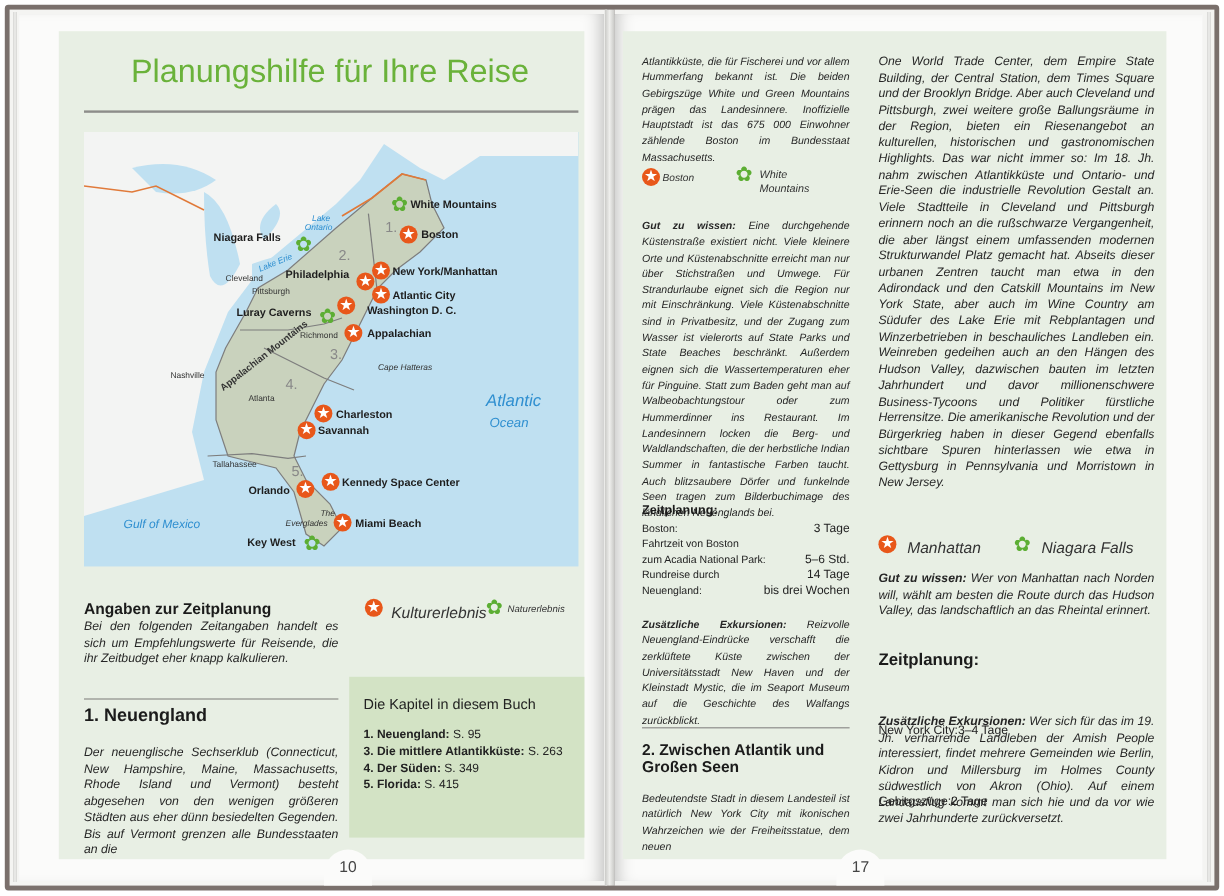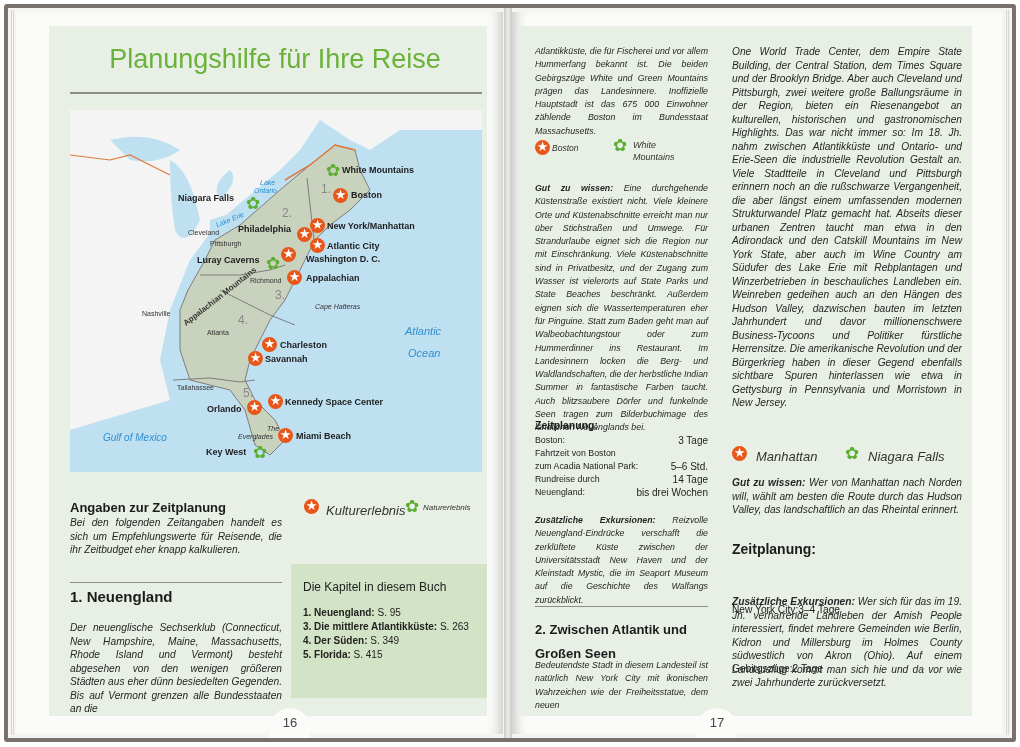--- a/index.html
+++ b/index.html
@@ -109,21 +109,21 @@
   <span class="leaf-icon" style="left:195px;top:146px">✿</span>
   <span class="maplabel small" style="left:180px;top:167px">Richmond</span>
   <span class="star-icon" style="left:217px;top:160px"></span>
   <span class="maplabel" style="left:236px;top:163px">Appalachian</span>
   <span class="maplabel small" style="left:105px;top:182px;transform:rotate(-38deg);font-weight:bold;font-size:8px">Appalachian Mountains</span>
   <span class="maplabel region" style="left:205px;top:178px">3.</span>
   <span class="maplabel italic" style="left:245px;top:193px">Cape Hatteras</span>
   <span class="maplabel small" style="left:72px;top:200px">Nashville</span>
   <span class="maplabel region" style="left:168px;top:203px">4.</span>
   <span class="maplabel small" style="left:137px;top:219px">Atlanta</span>
-  <span class="maplabel water" style="left:335px;top:215px;font-size:11px">Atlantic</span>
+  <span class="maplabel water" style="left:335px;top:215px;font-size:14px">Atlantic</span>
   <span class="maplabel water" style="left:338px;top:237px;font-size:11px">Ocean</span>
   <span class="star-icon" style="left:192px;top:227px"></span>
   <span class="maplabel" style="left:210px;top:230px">Charleston</span>
   <span class="star-icon" style="left:178px;top:241px"></span>
   <span class="maplabel" style="left:195px;top:244px">Savannah</span>
   <span class="maplabel small" style="left:107px;top:274px">Tallahassee</span>
   <span class="maplabel region" style="left:173px;top:276px">5.</span>
   <span class="star-icon" style="left:198px;top:284px"></span>
   <span class="maplabel" style="left:215px;top:287px">Kennedy Space Center</span>
   <span class="maplabel" style="left:137px;top:294px">Orlando</span>
@@ -151,21 +151,21 @@
 <div class="chapterbox">
   <div class="h">Die Kapitel in diesem Buch</div>
   <ul>
     <li><b>1. Neuengland:</b> <span>S. 95</span></li>
     <li><b>3. Die mittlere Atlantikküste:</b> <span>S. 263</span></li>
     <li><b>4. Der Süden:</b> <span>S. 349</span></li>
     <li><b>5. Florida:</b> <span>S. 415</span></li>
   </ul>
 </div>
 
-<div class="pagenum" style="left:270px">16</div>
+<div class="pagenum" style="left:270px">10</div>
 
 <div class="body narrow" style="left:535px;top:45px;width:173px">Atlantikküste, die für Fischerei und vor allem Hummerfang bekannt ist. Die beiden Gebirgszüge White und Green Mountains prägen das Landesinnere. Inoffizielle Hauptstadt ist das 675 000 Einwohner zählende Boston im Bundesstaat Massachusetts.</div>
 <span class="star-icon" style="left:535px;top:140px"></span>
 <span class="legend" style="left:552px;top:143px;font-size:8.5px">Boston</span>
 <span class="leaf-icon" style="left:612px;top:138px">✿</span>
 <span class="legend" style="left:633px;top:140px;font-size:9px">White</span>
 <span class="legend" style="left:633px;top:152px;font-size:9px">Mountains</span>
 
 <div class="body narrow" style="left:535px;top:182px;width:173px"><b>Gut zu wissen:</b><span> Eine durchgehende Küstenstraße existiert nicht. Viele kleinere Orte und Küstenabschnitte erreicht man nur über Stichstraßen und Umwege. Für Strandurlaube eignet sich die Region nur mit Einschränkung. Viele Küstenabschnitte sind in Privatbesitz, und der Zugang zum Wasser ist vielerorts auf State Parks und State Beaches beschränkt. Außerdem eignen sich die Wassertemperaturen eher für Pinguine. Statt zum Baden geht man auf Walbeobachtungstour oder zum Hummerdinner ins Restaurant. Im Landesinnern locken die Berg- und Waldlandschaften, die der herbstliche Indian Summer in fantastische Farben taucht. Auch blitzsaubere Dörfer und funkelnde Seen tragen zum Bilderbuchimage des ländlichen Neuenglands bei.</span></div>
 
@@ -189,21 +189,21 @@
     </div>
   <div class="row">
       <span>Neuengland:</span>
       <span>bis drei Wochen</span>
     </div>
 </div>
 
 <div class="body narrow" style="left:535px;top:514px;width:173px"><b>Zusätzliche Exkursionen:</b><span> Reizvolle Neuengland-Eindrücke verschafft die zerklüftete Küste zwischen der Universitätsstadt New Haven und der Kleinstadt Mystic, die im Seaport Museum auf die Geschichte des Walfangs zurückblickt.</span></div>
 
 <div class="rule" style="left:535px;top:606px;width:173px;height:1px;"></div>
-<div class="h3" style="left:535px;top:618px;font-size:13px;line-height:24px;width:175px">2. Zwischen Atlantik und Großen Seen</div>
+<div class="h3" style="left:535px;top:618px;font-size:13px;line-height:14px;width:175px">2. Zwischen Atlantik und Großen Seen</div>
 <div class="body narrow" style="left:535px;top:659px;width:173px">Bedeutendste Stadt in diesem Landesteil ist natürlich New York City mit ikonischen Wahrzeichen wie der Freiheitsstatue, dem neuen</div>
 
 <div class="body" style="left:732px;top:45px;width:230px">One World Trade Center, dem Empire State Building, der Central Station, dem Times Square und der Brooklyn Bridge. Aber auch Cleveland und Pittsburgh, zwei weitere große Ballungsräume in der Region, bieten ein Riesenangebot an kulturellen, historischen und gastronomischen Highlights. Das war nicht immer so: Im 18. Jh. nahm zwischen Atlantikküste und Ontario- und Erie-Seen die industrielle Revolution Gestalt an. Viele Stadtteile in Cleveland und Pittsburgh erinnern noch an die rußschwarze Vergangenheit, die aber längst einem umfassenden modernen Strukturwandel Platz gemacht hat. Abseits dieser urbanen Zentren taucht man etwa in den Adirondack und den Catskill Mountains im New York State, aber auch im Wine Country am Südufer des Lake Erie mit Rebplantagen und Winzerbetrieben in beschauliches Landleben ein. Weinreben gedeihen auch an den Hängen des Hudson Valley, dazwischen bauten im letzten Jahrhundert und davor millionenschwere Business-Tycoons und Politiker fürstliche Herrensitze. Die amerikanische Revolution und der Bürgerkrieg haben in dieser Gegend ebenfalls sichtbare Spuren hinterlassen wie etwa in Gettysburg in Pennsylvania und Morristown in New Jersey.</div>
 <span class="star-icon" style="left:732px;top:446px"></span>
 <span class="legend" style="left:756px;top:449px">Manhattan</span>
 <span class="leaf-icon" style="left:844px;top:446px">✿</span>
 <span class="legend" style="left:868px;top:449px">Niagara Falls</span>
 
 <div class="body" style="left:732px;top:476px;width:230px"><b>Gut zu wissen:</b><span> Wer von Manhattan nach Norden will, wählt am besten die Route durch das Hudson Valley, das landschaftlich an das Rheintal erinnert.</span></div>
 

